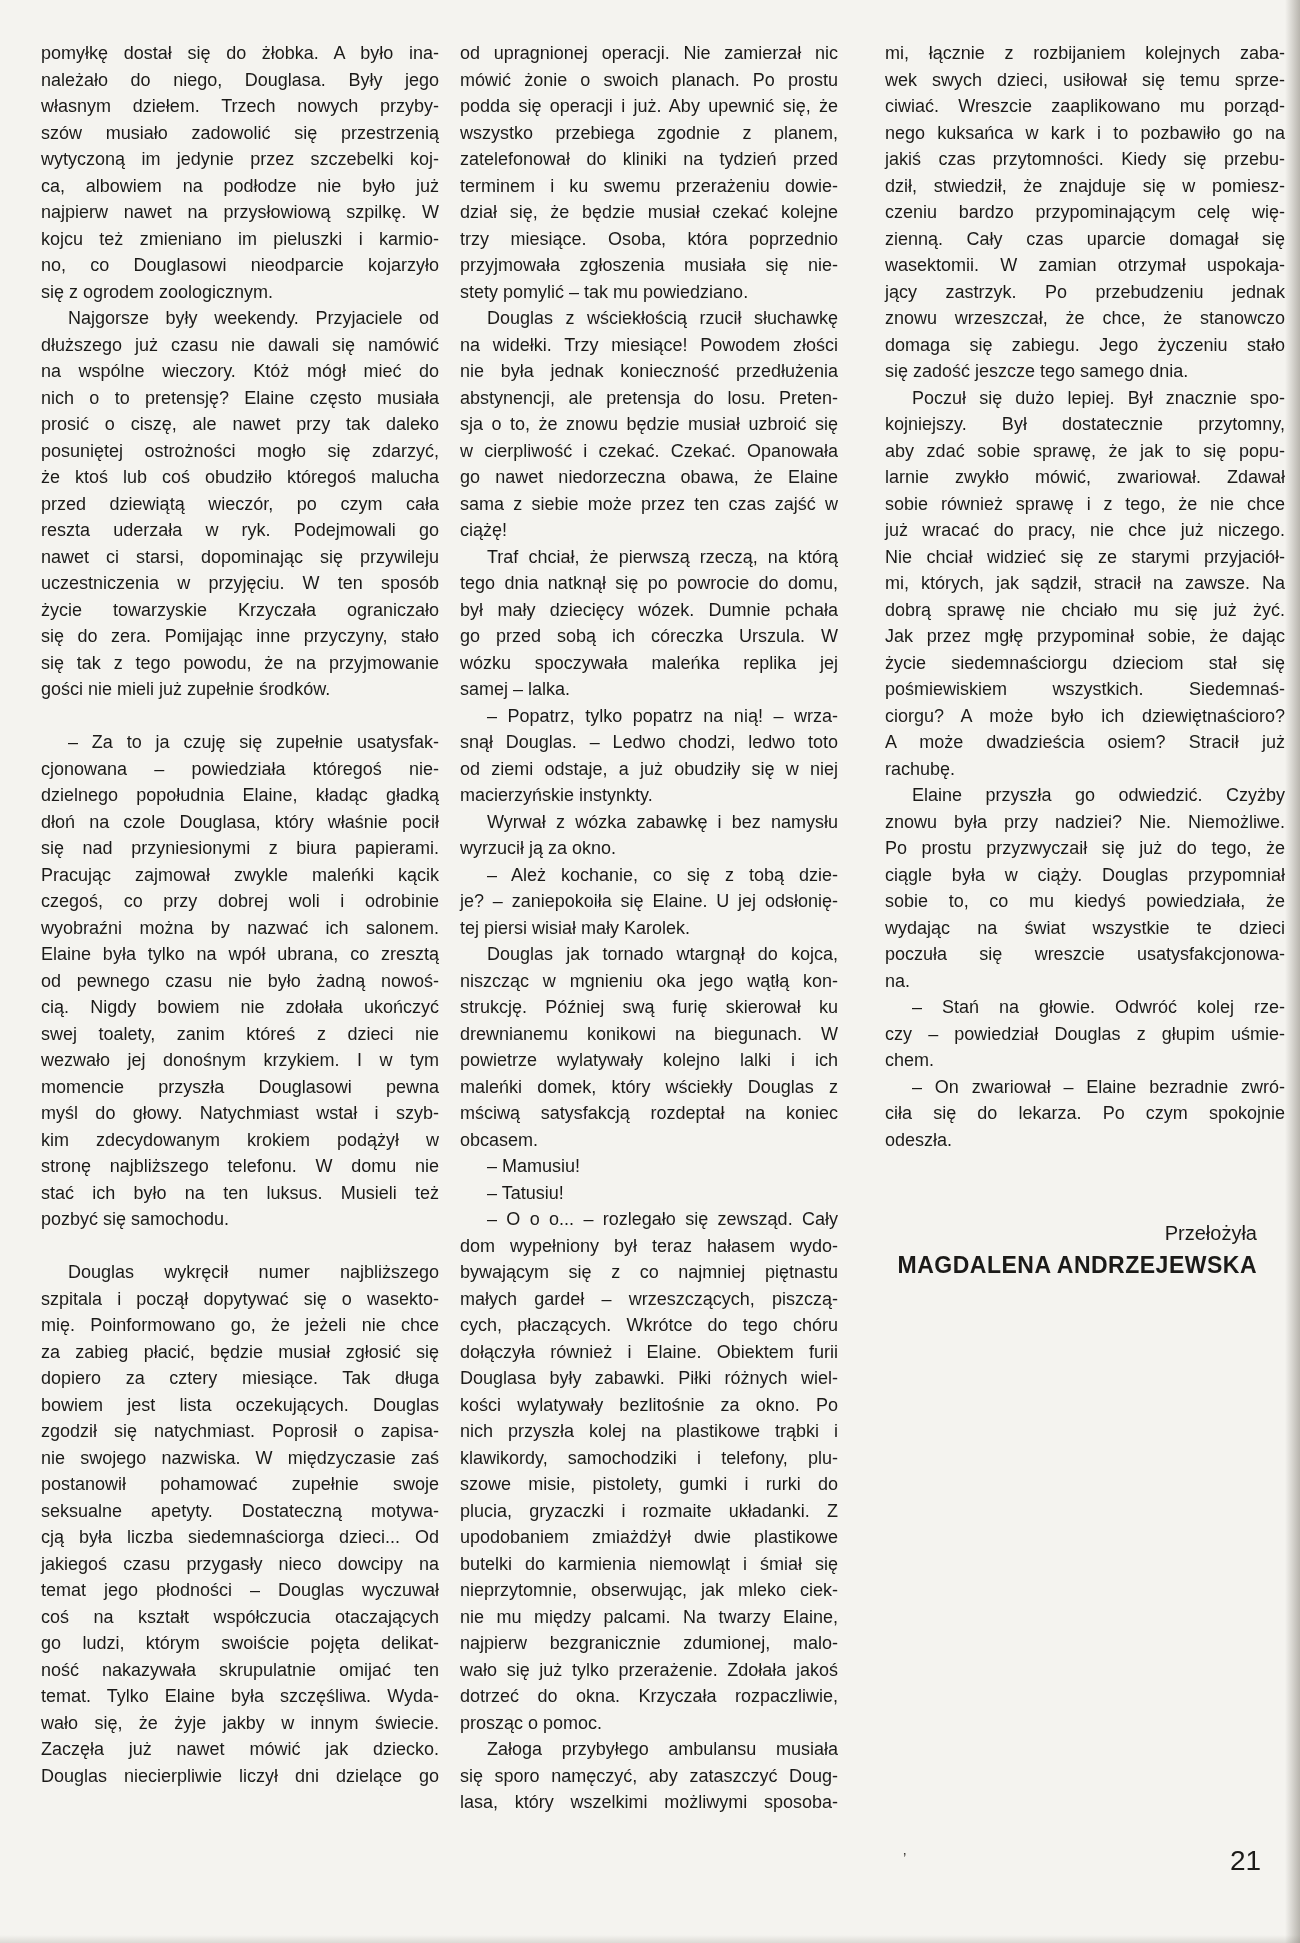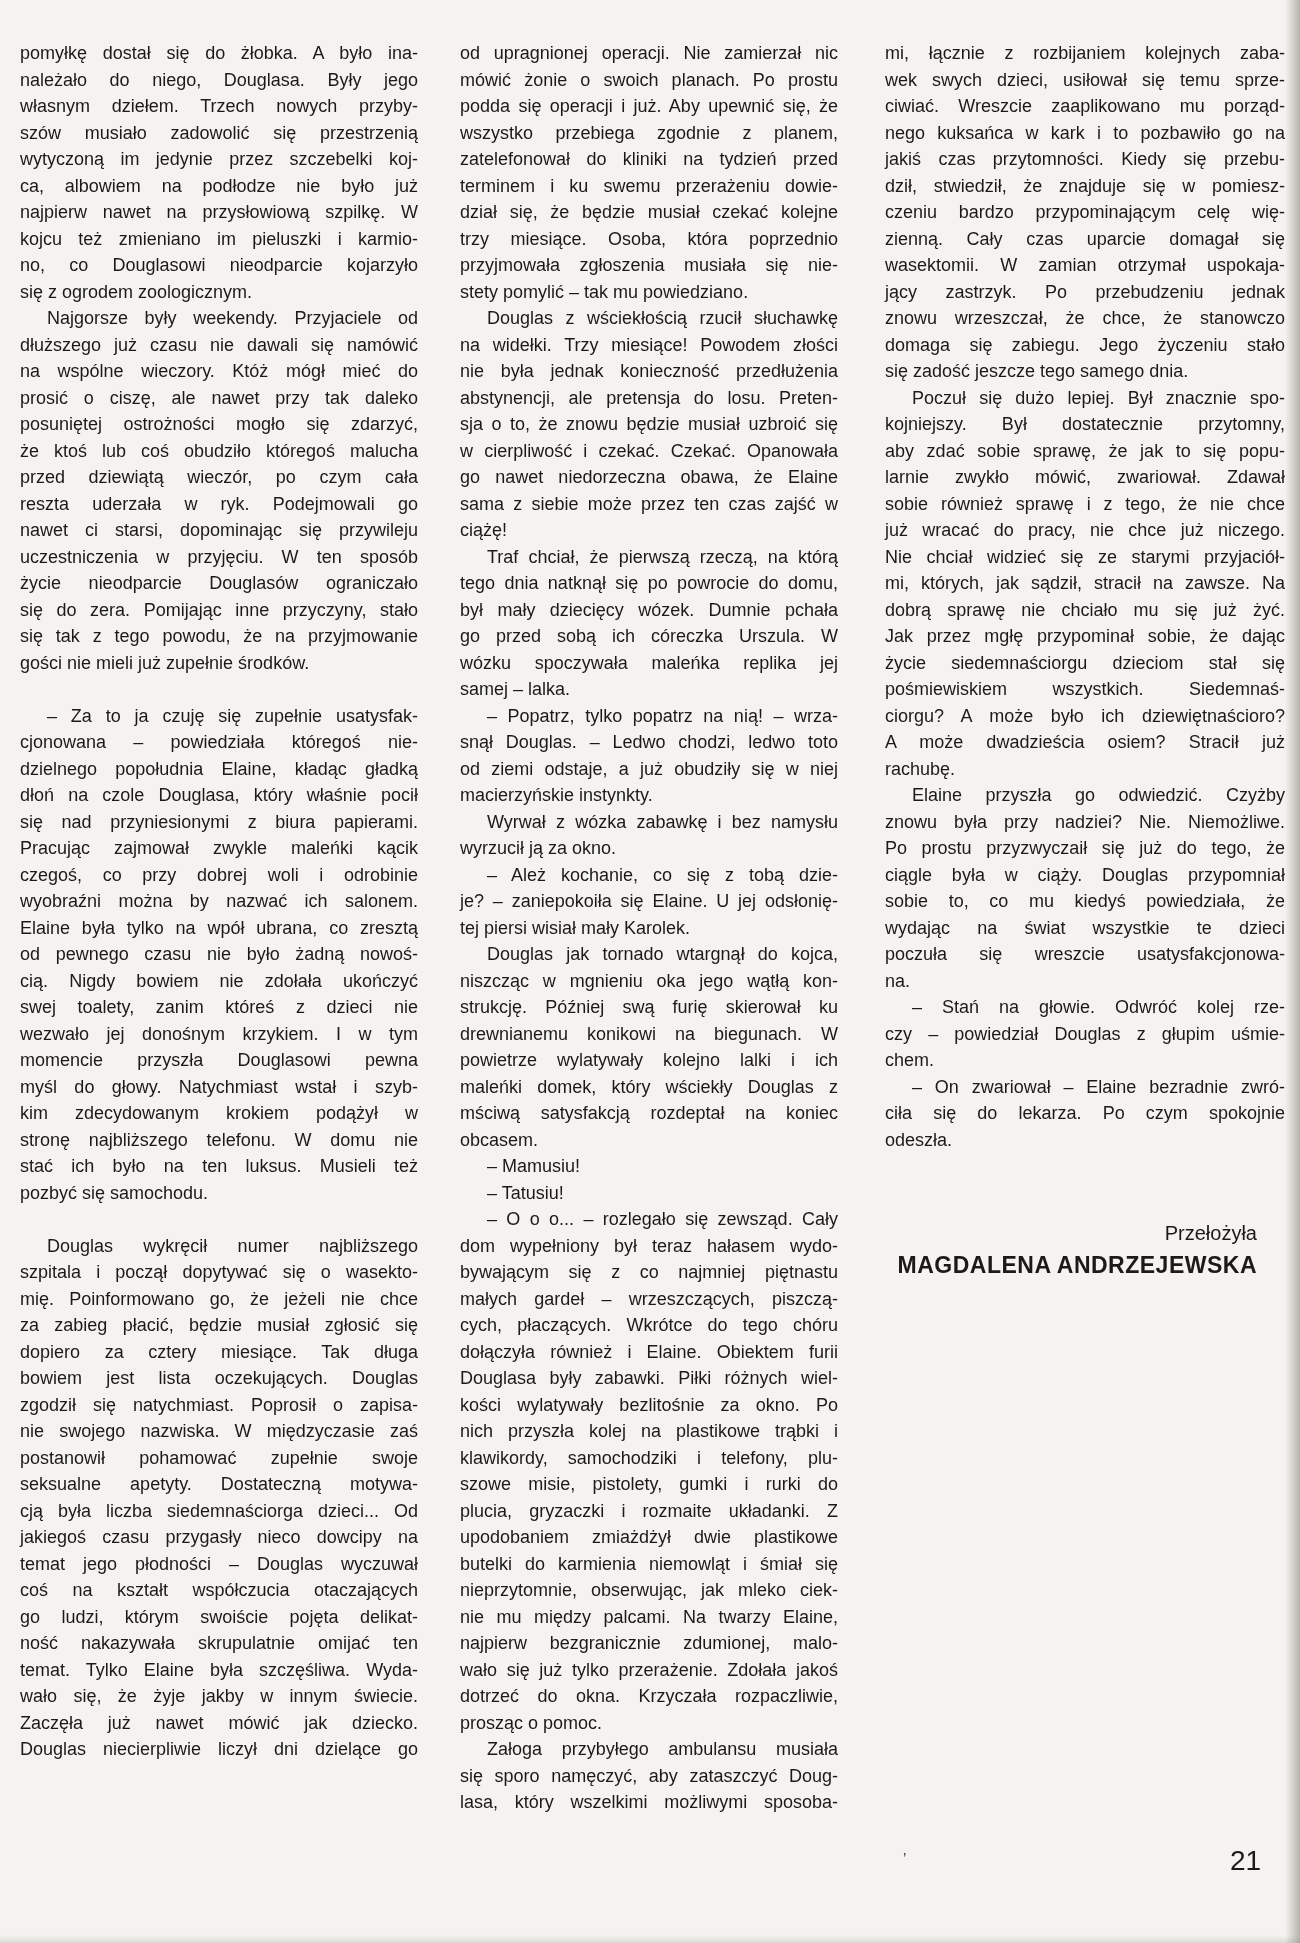--- a/index.html
+++ b/index.html
@@ -8,21 +8,21 @@
     width:1300px;height:1943px;
     margin:0 auto;
     background:var(--paper,#f4f3ef);
     color:var(--ink,#1b1a18);
     font-family:"Liberation Sans","DejaVu Sans",sans-serif;
     font-size:18px;
     line-height:26.5px;
     overflow:hidden;
   }
   .col{position:absolute;top:40px;}
-  .col-1{left:20px;width:398px;}
+  .col-1{left:41px;width:398px;}
   .col-2{left:460px;width:378px;}
   .col-3{left:885px;width:400px;}
   .para{margin:0;}
   .para.gap{margin-top:26.5px;}
   .line{
     text-align:justify;
     text-align-last:justify;
     min-height:26.5px;
     white-space:normal;
   }
@@ -69,28 +69,29 @@
         <div class="line">ca, albowiem na podłodze nie było już</div>
         <div class="line">najpierw nawet na przysłowiową szpilkę. W</div>
         <div class="line">kojcu też zmieniano im pieluszki i karmio-</div>
         <div class="line">no, co Douglasowi nieodparcie kojarzyło</div>
         <div class="line end">się z ogrodem zoologicznym.</div>
       </div>
       <div class="para">
         <div class="line ind">Najgorsze były weekendy. Przyjaciele od</div>
         <div class="line">dłuższego już czasu nie dawali się namówić</div>
         <div class="line">na wspólne wieczory. Któż mógł mieć do</div>
+        <div class="line">nich o to pretensję? Elaine często musiała</div>
         <div class="line">prosić o ciszę, ale nawet przy tak daleko</div>
         <div class="line">posuniętej ostrożności mogło się zdarzyć,</div>
         <div class="line">że ktoś lub coś obudziło któregoś malucha</div>
         <div class="line">przed dziewiątą wieczór, po czym cała</div>
         <div class="line">reszta uderzała w ryk. Podejmowali go</div>
         <div class="line">nawet ci starsi, dopominając się przywileju</div>
         <div class="line">uczestniczenia w przyjęciu. W ten sposób</div>
-        <div class="line">życie nieodparcie Douglasów ograniczało</div>
+        <div class="line">życie towarzyskie Krzyczała ograniczało</div>
         <div class="line">się do zera. Pomijając inne przyczyny, stało</div>
         <div class="line">się tak z tego powodu, że na przyjmowanie</div>
         <div class="line end">gości nie mieli już zupełnie środków.</div>
       </div>
       <div class="para gap">
         <div class="line ind">– Za to ja czuję się zupełnie usatysfak-</div>
         <div class="line">cjonowana – powiedziała któregoś nie-</div>
         <div class="line">dzielnego popołudnia Elaine, kładąc gładką</div>
         <div class="line">dłoń na czole Douglasa, który właśnie pocił</div>
         <div class="line">się nad przyniesionymi z biura papierami.</div>

